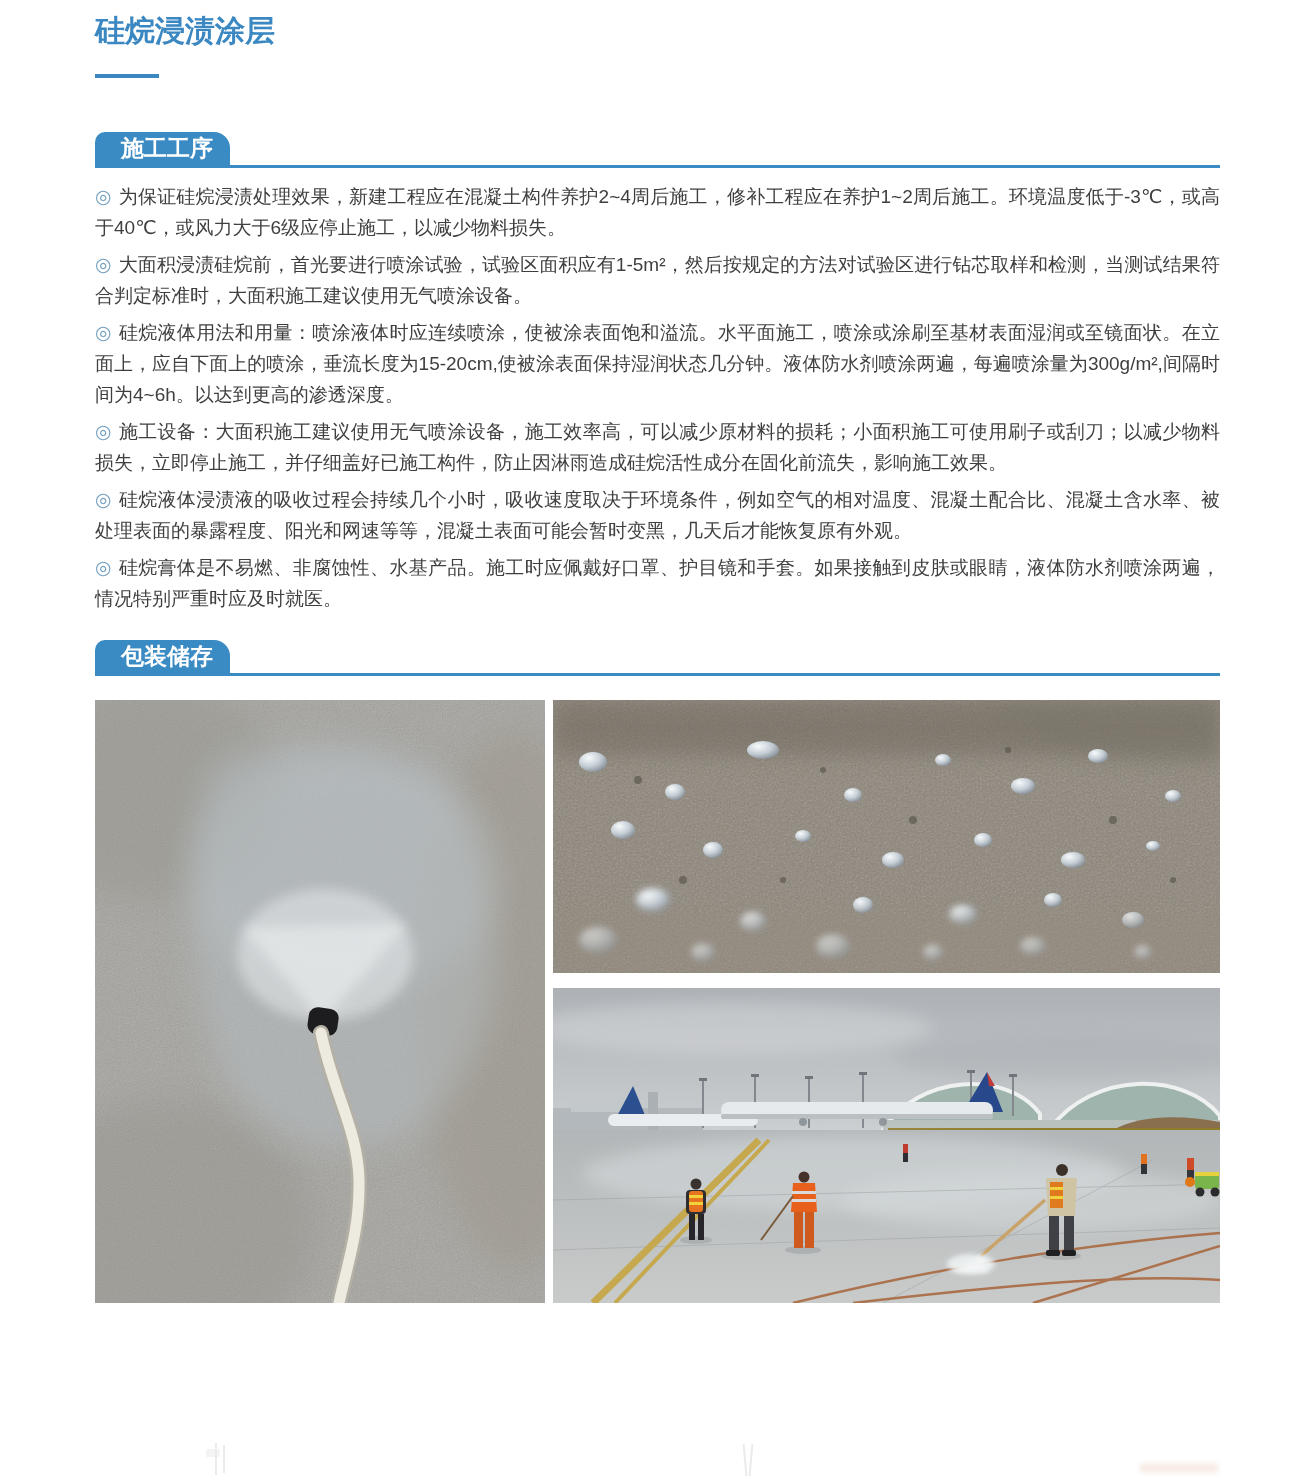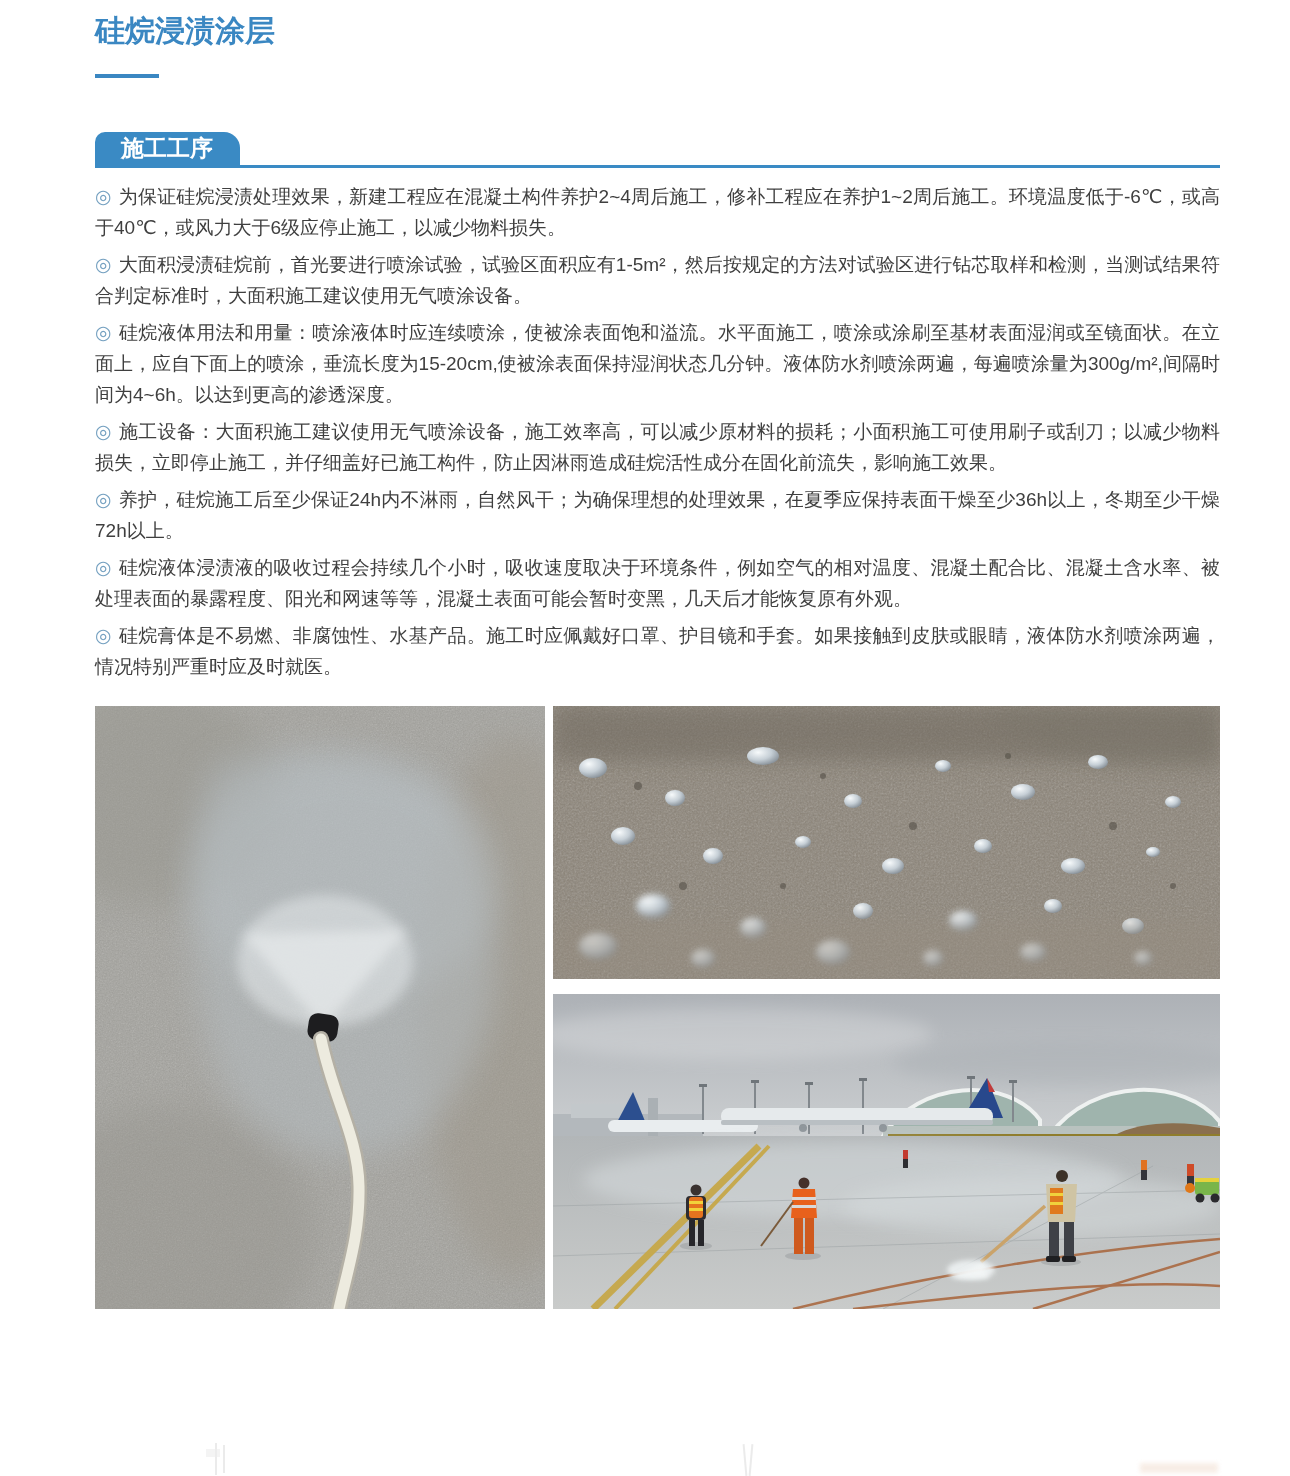--- a/index.html
+++ b/index.html
@@ -7,21 +7,21 @@
        font-family:"Liberation Sans","DejaVu Sans",sans-serif;}
   .page{position:relative;width:1150px;height:1476px;background:#fff;}
   .content{position:absolute;left:95px;top:0;width:1125px;}
 
   .doc-title{margin:12px 0 0 0;font-size:30px;line-height:38px;font-weight:bold;color:#3a87c2;}
   .title-underline{width:64px;height:4px;background:#3a87c2;margin-top:24px;}
 
   .section-head{margin-top:54px;border-bottom:3px solid #3a8ac4;}
   .section-head.second{margin-top:26px;}
   .section-tab{display:inline-block;background:#3a8ac4;color:#ffffff;font-weight:bold;
-               font-size:23px;line-height:33px;height:33px;padding:0 27px 0 26px;
+               font-size:23px;line-height:33px;height:33px;padding:0 17px 0 26px;
                border-radius:10px 16px 0 0;}
 
   .bullets{padding-top:13px;}
   .bullets p{margin:0 0 6px 0;font-size:19px;line-height:31px;color:#3f3f3f;
              text-align:justify;}
   .mark{color:#74a0c0;margin-right:7px;}
 
   .photo-grid{display:flex;gap:8px;margin-top:24px;}
   .photo-left{width:450px;height:603px;flex:0 0 450px;}
   .photo-right{display:flex;flex-direction:column;gap:15px;width:667px;}
@@ -40,29 +40,31 @@
 <div class="page">
   <div class="content">
 
     <h1 class="doc-title">硅烷浸渍涂层</h1>
     <div class="title-underline"></div>
 
     <div class="section-head">
       <span class="section-tab">施工工序</span>
     </div>
     <div class="bullets">
-      <p><span class="mark">◎</span><span>为保证硅烷浸渍处理效果，新建工程应在混凝土构件养护2~4周后施工，修补工程应在养护1~2周后施工。环境温度低于-6℃，或高于40℃，或风力大于6级应停止施工，以减少物料损失。</span></p>
+      <p><span class="mark">◎</span><span>为保证硅烷浸渍处理效果，新建工程应在混凝土构件养护2~4周后施工，修补工程应在养护1~2周后施工。环境温度低于-3℃，或高于40℃，或风力大于6级应停止施工，以减少物料损失。</span></p>
       <p><span class="mark">◎</span><span>大面积浸渍硅烷前，首光要进行喷涂试验，试验区面积应有1-5m²，然后按规定的方法对试验区进行钻芯取样和检测，当测试结果符合判定标准时，大面积施工建议使用无气喷涂设备。</span></p>
       <p><span class="mark">◎</span><span>硅烷液体用法和用量：喷涂液体时应连续喷涂，使被涂表面饱和溢流。水平面施工，喷涂或涂刷至基材表面湿润或至镜面状。在立面上，应自下面上的喷涂，垂流长度为15-20cm,使被涂表面保持湿润状态几分钟。液体防水剂喷涂两遍，每遍喷涂量为300g/m²,间隔时间为4~6h。以达到更高的渗透深度。</span></p>
       <p><span class="mark">◎</span><span>施工设备：大面积施工建议使用无气喷涂设备，施工效率高，可以减少原材料的损耗；小面积施工可使用刷子或刮刀；以减少物料损失，立即停止施工，并仔细盖好已施工构件，防止因淋雨造成硅烷活性成分在固化前流失，影响施工效果。</span></p>
-      <p><span class="mark">◎</span><span>养护，硅烷施工后至少保证24h内不淋雨，自然风干；为确保理想的处理效果，在夏季应保持表面干燥至少36h以上，冬期至少干燥72h以上。</span></p>
       <p><span class="mark">◎</span><span>硅烷液体浸渍液的吸收过程会持续几个小时，吸收速度取决于环境条件，例如空气的相对温度、混凝土配合比、混凝土含水率、被处理表面的暴露程度、阳光和网速等等，混凝土表面可能会暂时变黑，几天后才能恢复原有外观。</span></p>
       <p><span class="mark">◎</span><span>硅烷膏体是不易燃、非腐蚀性、水基产品。施工时应佩戴好口罩、护目镜和手套。如果接触到皮肤或眼睛，液体防水剂喷涂两遍，情况特别严重时应及时就医。</span></p>
     </div>
 
+    <div class="section-head second">
+      <span class="section-tab">包装储存</span>
+    </div>
 
     <div class="photo-grid">
 
       <div class="photo photo-left">
         <svg width="450" height="603" viewBox="0 0 450 603" xmlns="http://www.w3.org/2000/svg">
           <defs>
             <filter id="p1n">
                 <feTurbulence type="fractalNoise" baseFrequency="0.7" numOctaves="3" stitchTiles="stitch"></feTurbulence>
                 <feColorMatrix type="saturate" values="0"></feColorMatrix>
               </filter>

